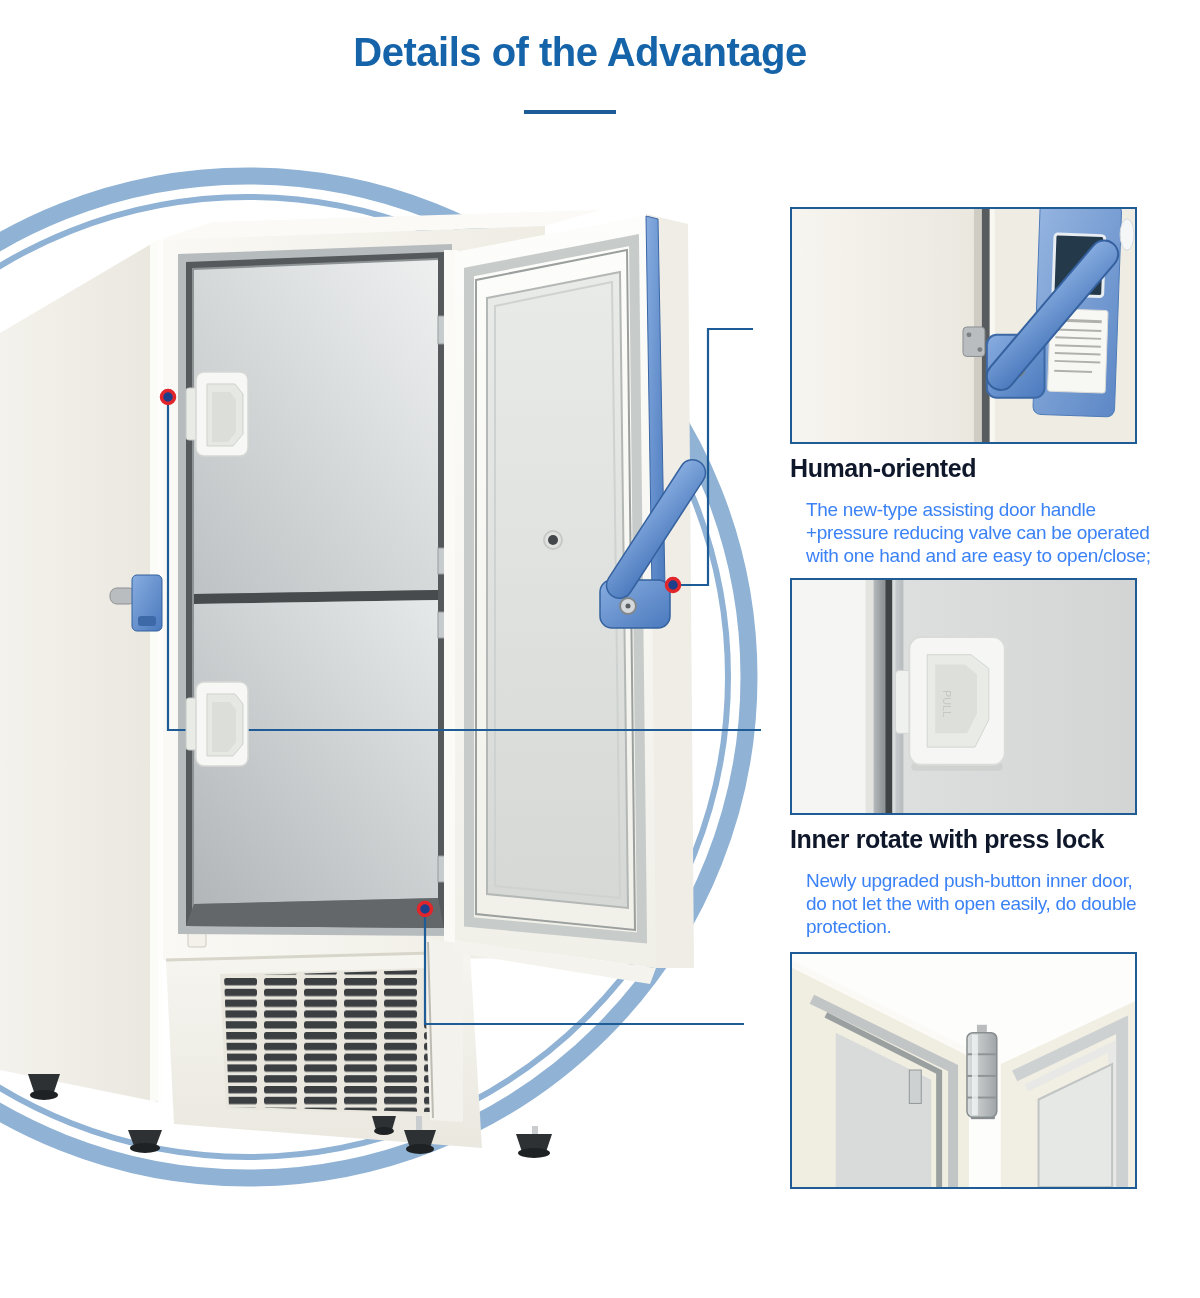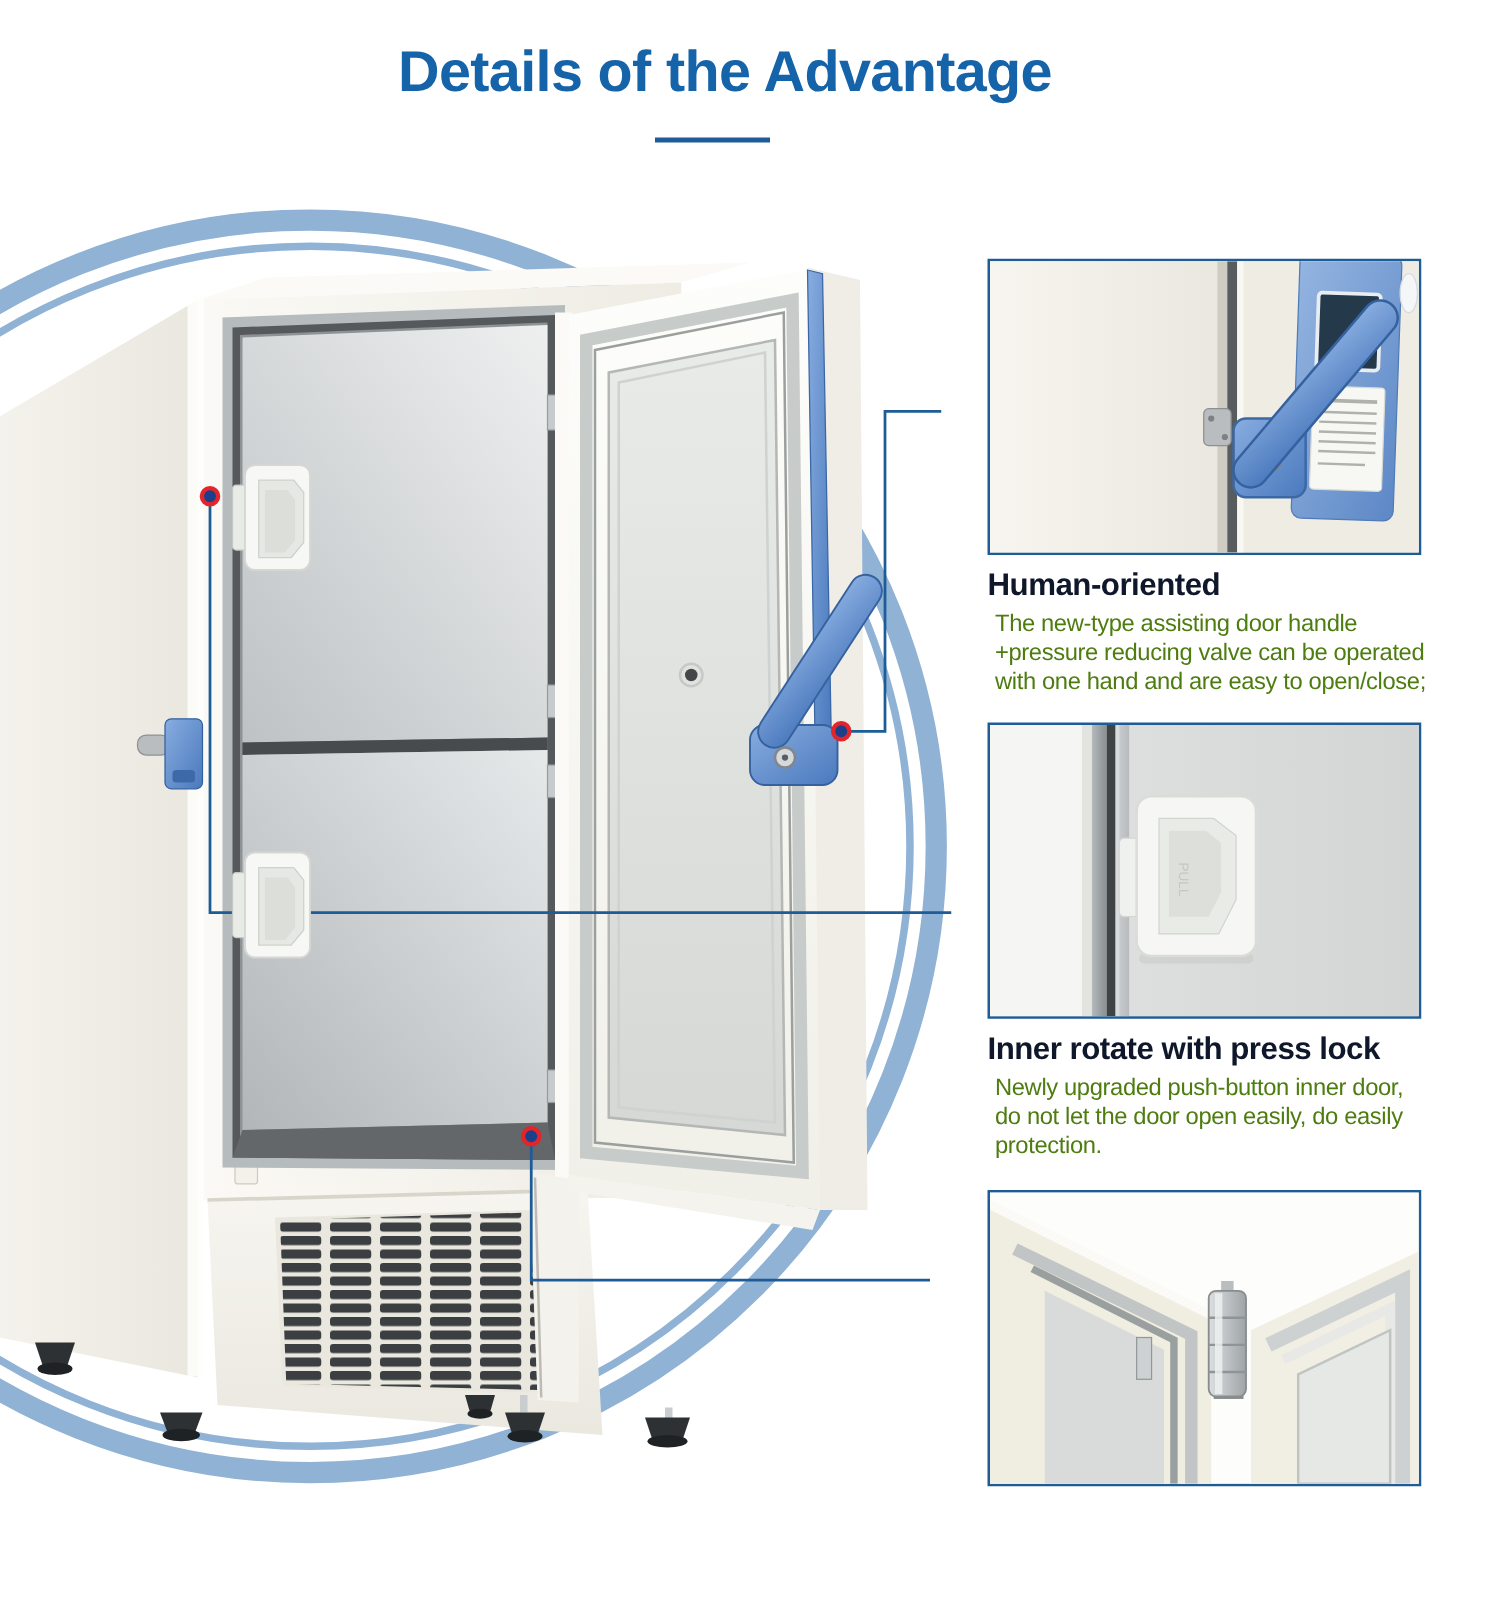--- a/index.html
+++ b/index.html
@@ -1,28 +1,28 @@
 <!DOCTYPE html>
 <html><head>
 <meta charset="utf-8">
 <style>
   html,body{margin:0;padding:0;background:#ffffff;}
   body{width:1200px;height:1298px;position:relative;overflow:hidden;
        font-family:"Liberation Sans","DejaVu Sans",sans-serif;}
   .page{position:absolute;inset:0;background:#ffffff;}
   h1.title{position:absolute;left:0;top:30px;width:1160px;margin:0;text-align:center;
-       font-size:46px;font-weight:700;color:#1563a8;letter-spacing:-0.5px;}
+       font-size:40px;font-weight:700;color:#1563a8;letter-spacing:-0.5px;}
   .title-underline{position:absolute;left:524px;top:110px;width:92px;height:4px;background:#1d5c97;}
   .hero{position:absolute;left:0;top:0;width:780px;height:1298px;}
   .hero svg{display:block;}
   .card{position:absolute;left:790px;width:347px;}
   .card .photo{width:347px;height:237px;border:2px solid #1f5c95;box-sizing:border-box;background:#fff;}
   .card .photo svg{display:block;}
   .card h2{margin:10px 0 3px 0;font-size:25px;font-weight:600;color:#0f172a;letter-spacing:-0.4px;}
-  .card p{margin:6px;font-size:19px;line-height:1.2;color:#4d7c0f;letter-spacing:-0.3px;width:347px;}
+  .card p{margin:16px;font-size:19px;line-height:1.2;color:#3b82f6;letter-spacing:-0.3px;width:347px;}
   #card-1{top:207px;} #card-2{top:578px;} #card-3{top:952px;}
 </style>
 </head>
 <body>
 
 <div class="page">
 
   <h1 class="title">Details of the Advantage</h1>
   <div class="title-underline"></div>
 
@@ -254,21 +254,21 @@
           <rect x="104" y="92" width="18" height="64" rx="4" fill="#eff1ee" stroke="#d3d5d1"></rect>
           <rect x="120" y="186" width="92" height="8" rx="4" fill="#c4c7c4" opacity="0.5"></rect>
           <rect x="118" y="58" width="96" height="130" rx="12" fill="#f6f7f5" stroke="#dadcd8" stroke-width="2"></rect>
           <path d="M136,76 h44 l18,14 v52 l-14,28 h-48 z" fill="#e9ebe7" stroke="#d2d4d0"></path>
           <path d="M144,86 h30 l12,10 v40 l-10,20 h-32 z" fill="#dde0da"></path>
           <text transform="rotate(90 152 112)" x="152" y="112" font-size="11" fill="#c5c8c2" font-family="Liberation Sans, sans-serif">PULL</text>
         </g>
       </svg>
     </div>
     <h2>Inner rotate with press lock</h2>
-    <p>Newly upgraded push-button inner door, do not let the door open easily, do easily protection.</p>
+    <p>Newly upgraded push-button inner door, do not let the with open easily, do double protection.</p>
   </div>
 
   <div class="card" id="card-3">
     <div class="photo">
       <svg width="343" height="233" viewBox="0 0 345 237" preserveAspectRatio="none" xmlns="http://www.w3.org/2000/svg">
         <defs>
           <linearGradient id="gMetal" x1="0" y1="0" x2="1" y2="0">
               <stop offset="0" stop-color="#dcdfe0"></stop>
               <stop offset="1" stop-color="#9fa4a6"></stop>
             </linearGradient>

